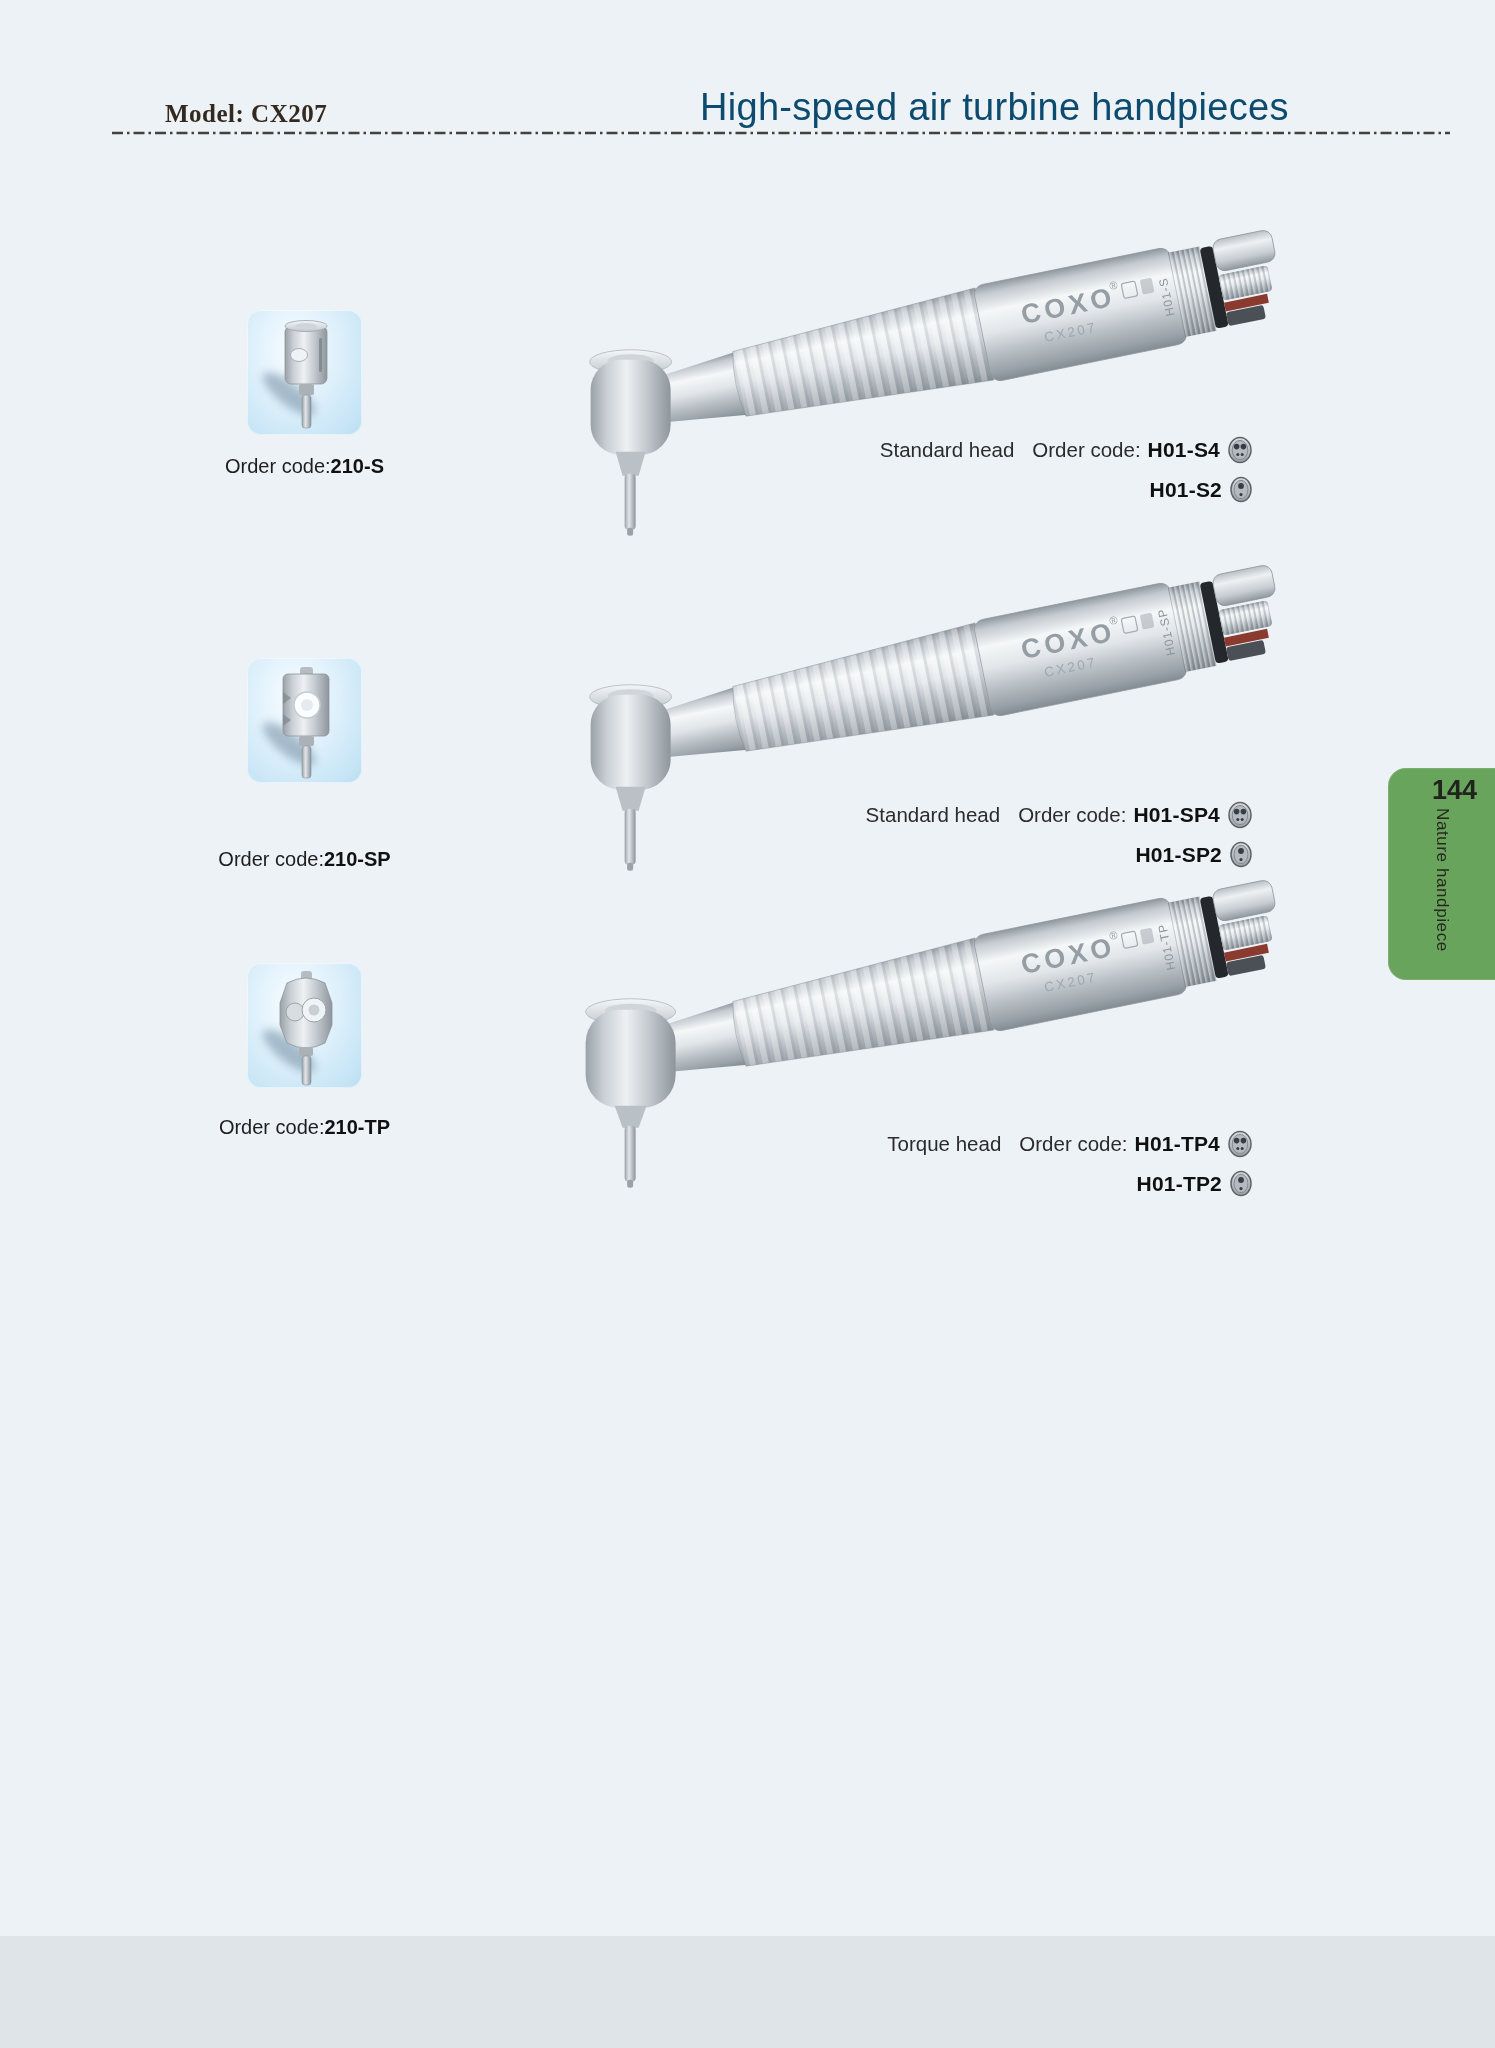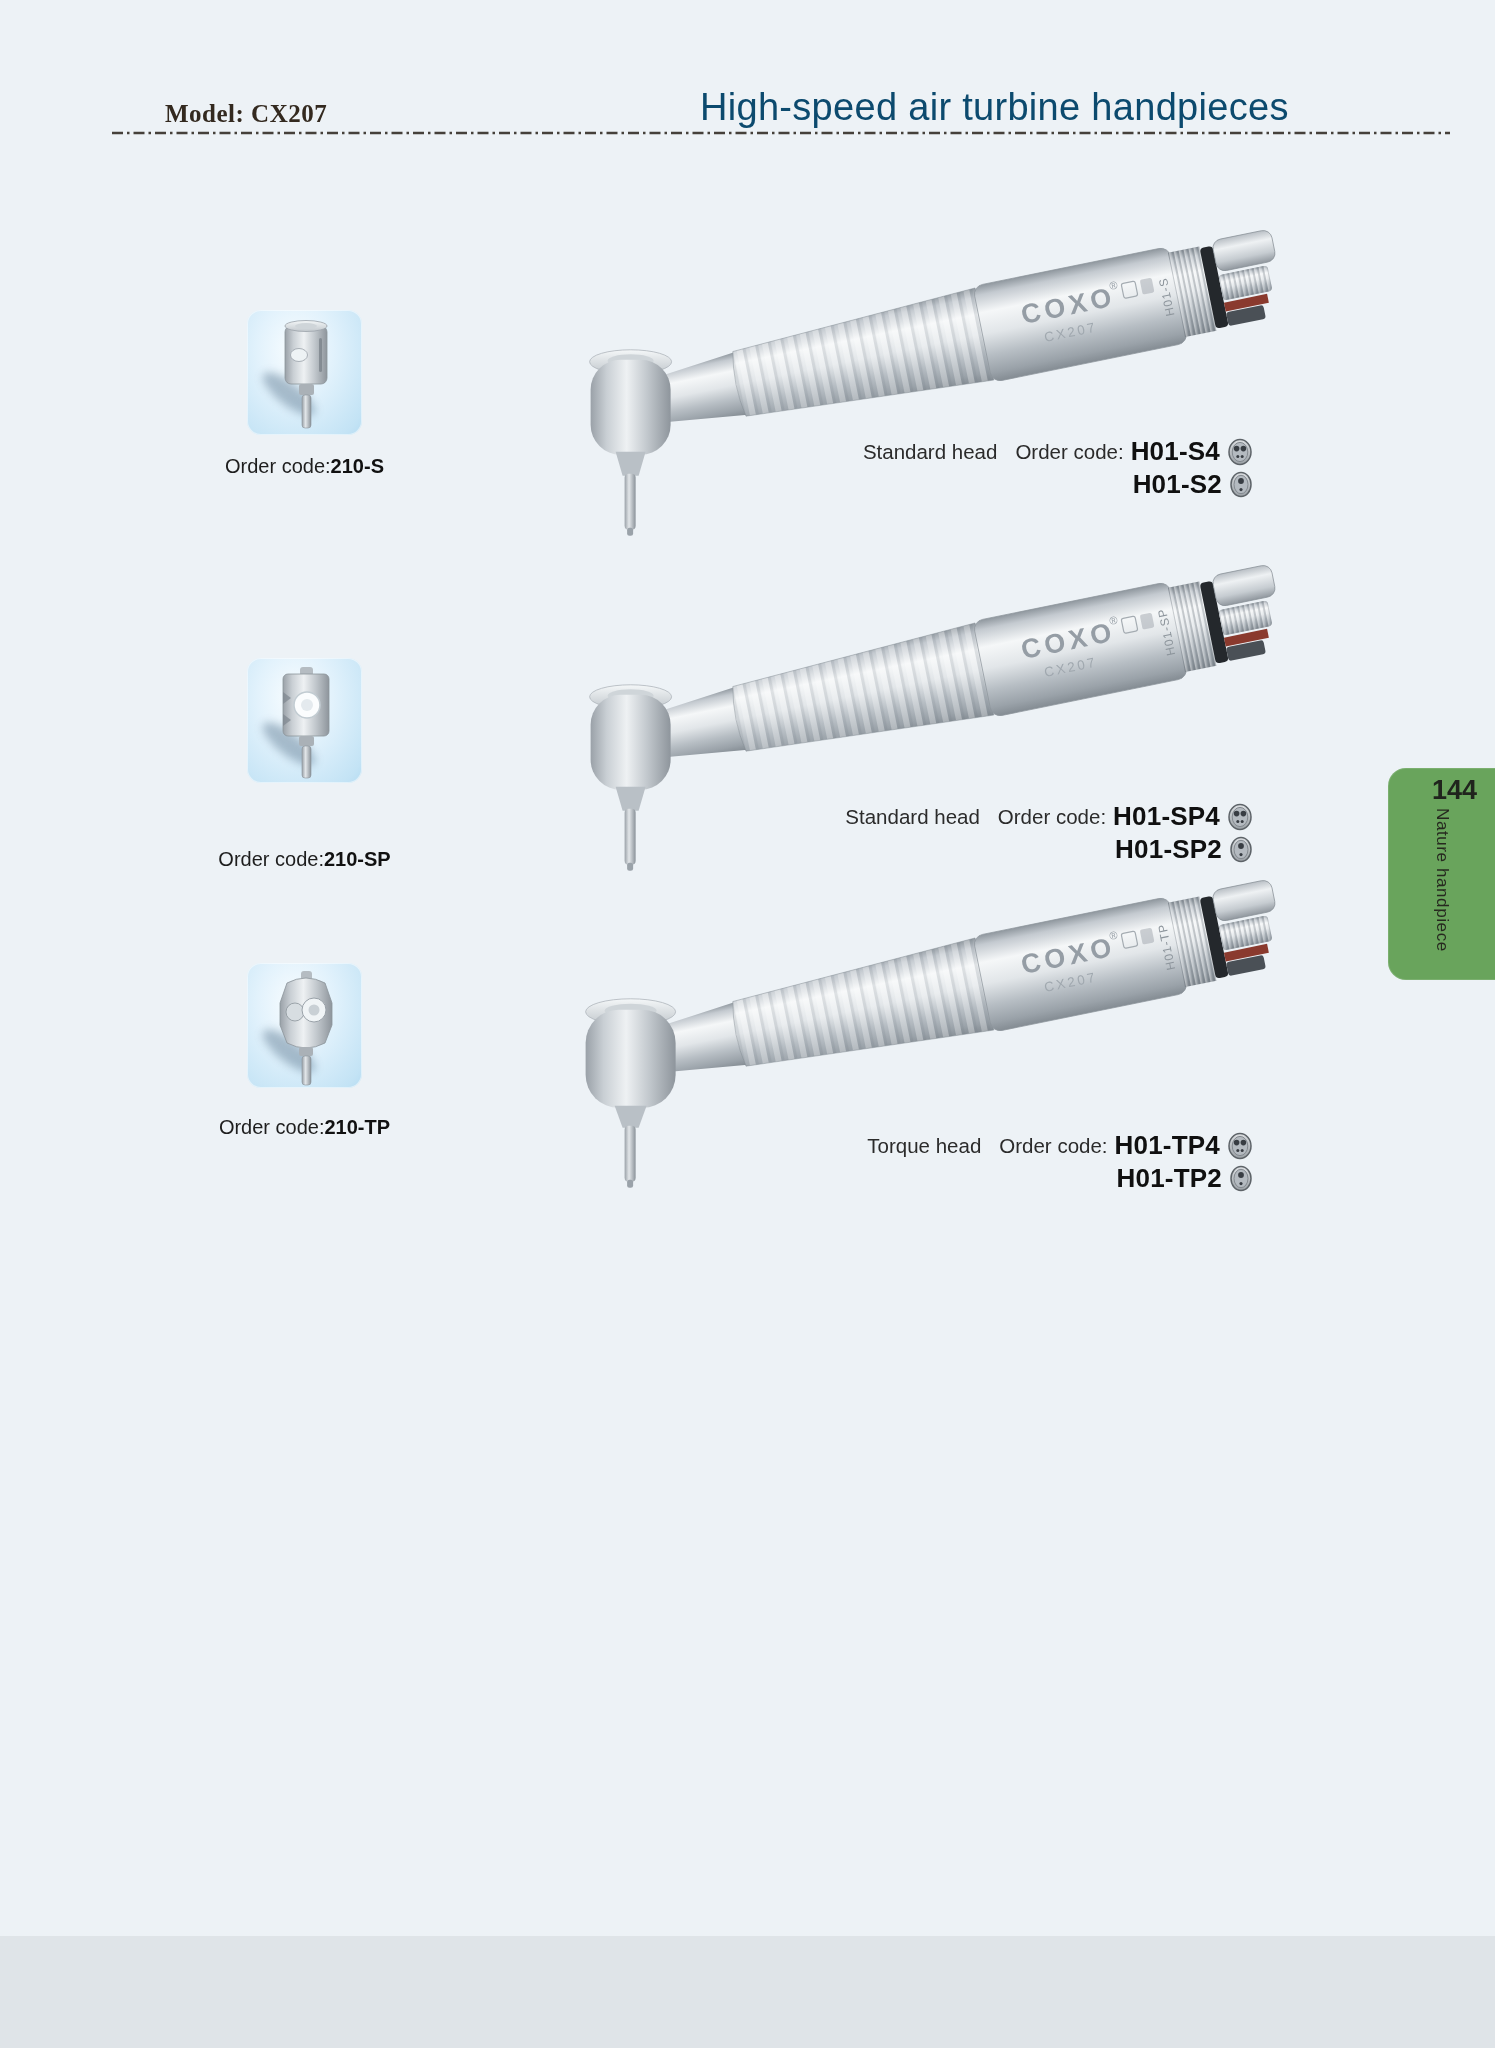--- a/index.html
+++ b/index.html
@@ -31,25 +31,25 @@
   .thumb-caption{
     position:absolute;left:167px;width:275px;text-align:center;
     font-size:20px;color:#1e1e1e;white-space:nowrap;
   }
   .thumb-caption b{font-weight:bold;color:#111;}
   
   .handpiece{position:absolute;left:505px;width:800px;height:360px;overflow:visible;}
   
   .hp-caption{
     position:absolute;right:242px;display:flex;flex-direction:column;
-    align-items:flex-end;gap:2px;
+    align-items:flex-end;gap:12px;
   }
   .hp-line{display:flex;align-items:center;gap:7px;font-size:20.5px;color:#2b2b2b;white-space:nowrap;}
   .hp-line .head-type{margin-right:11px;}
-  .hp-line .code{font-weight:bold;font-size:26px;color:#101010;letter-spacing:.2px;}
+  .hp-line .code{font-weight:bold;font-size:21px;color:#101010;letter-spacing:.2px;}
   .hole-icon{flex:0 0 auto;}
   
   .side-tab{
     position:absolute;left:1388px;top:768px;width:107px;height:212px;
     background:#69a45c;border-radius:18px 0 0 18px;
     box-shadow:inset 0 0 0 1px rgba(255,255,255,.12);
     padding-left:33px;
   }
   .side-tab .pagenum{
     margin:9px 0 0 11px;font-size:27px;font-weight:600;color:#20241d;line-height:1;

